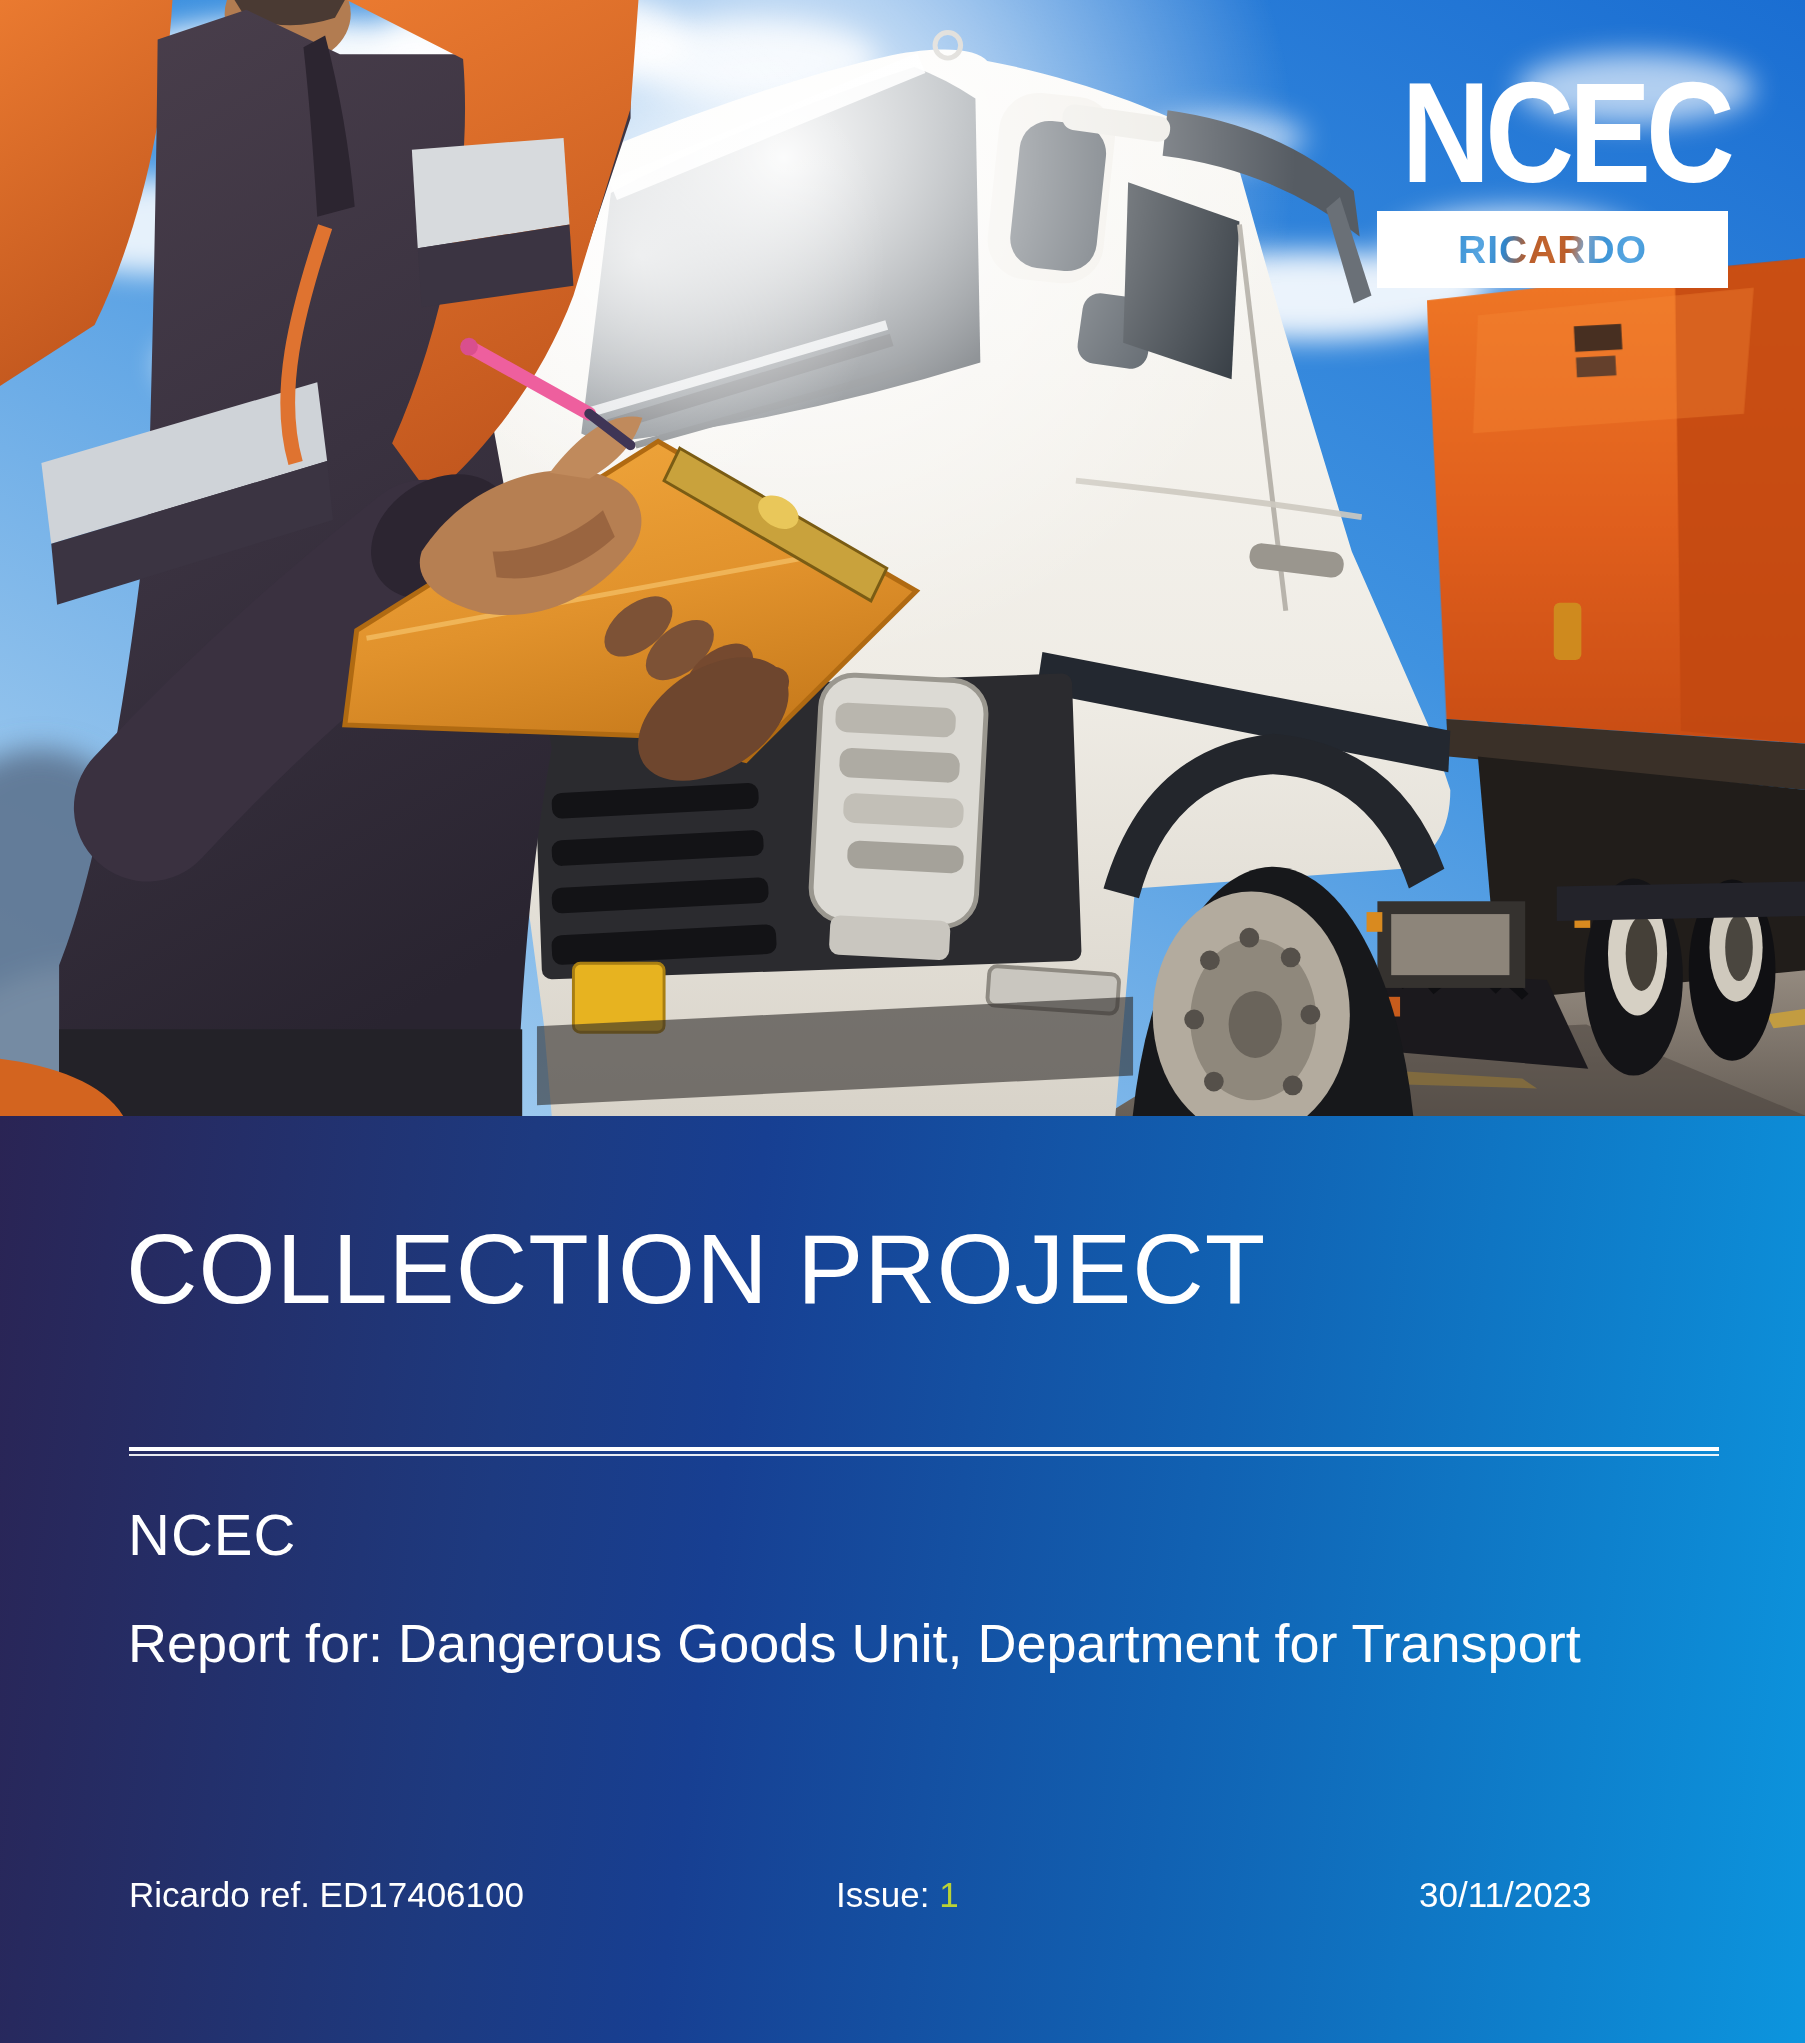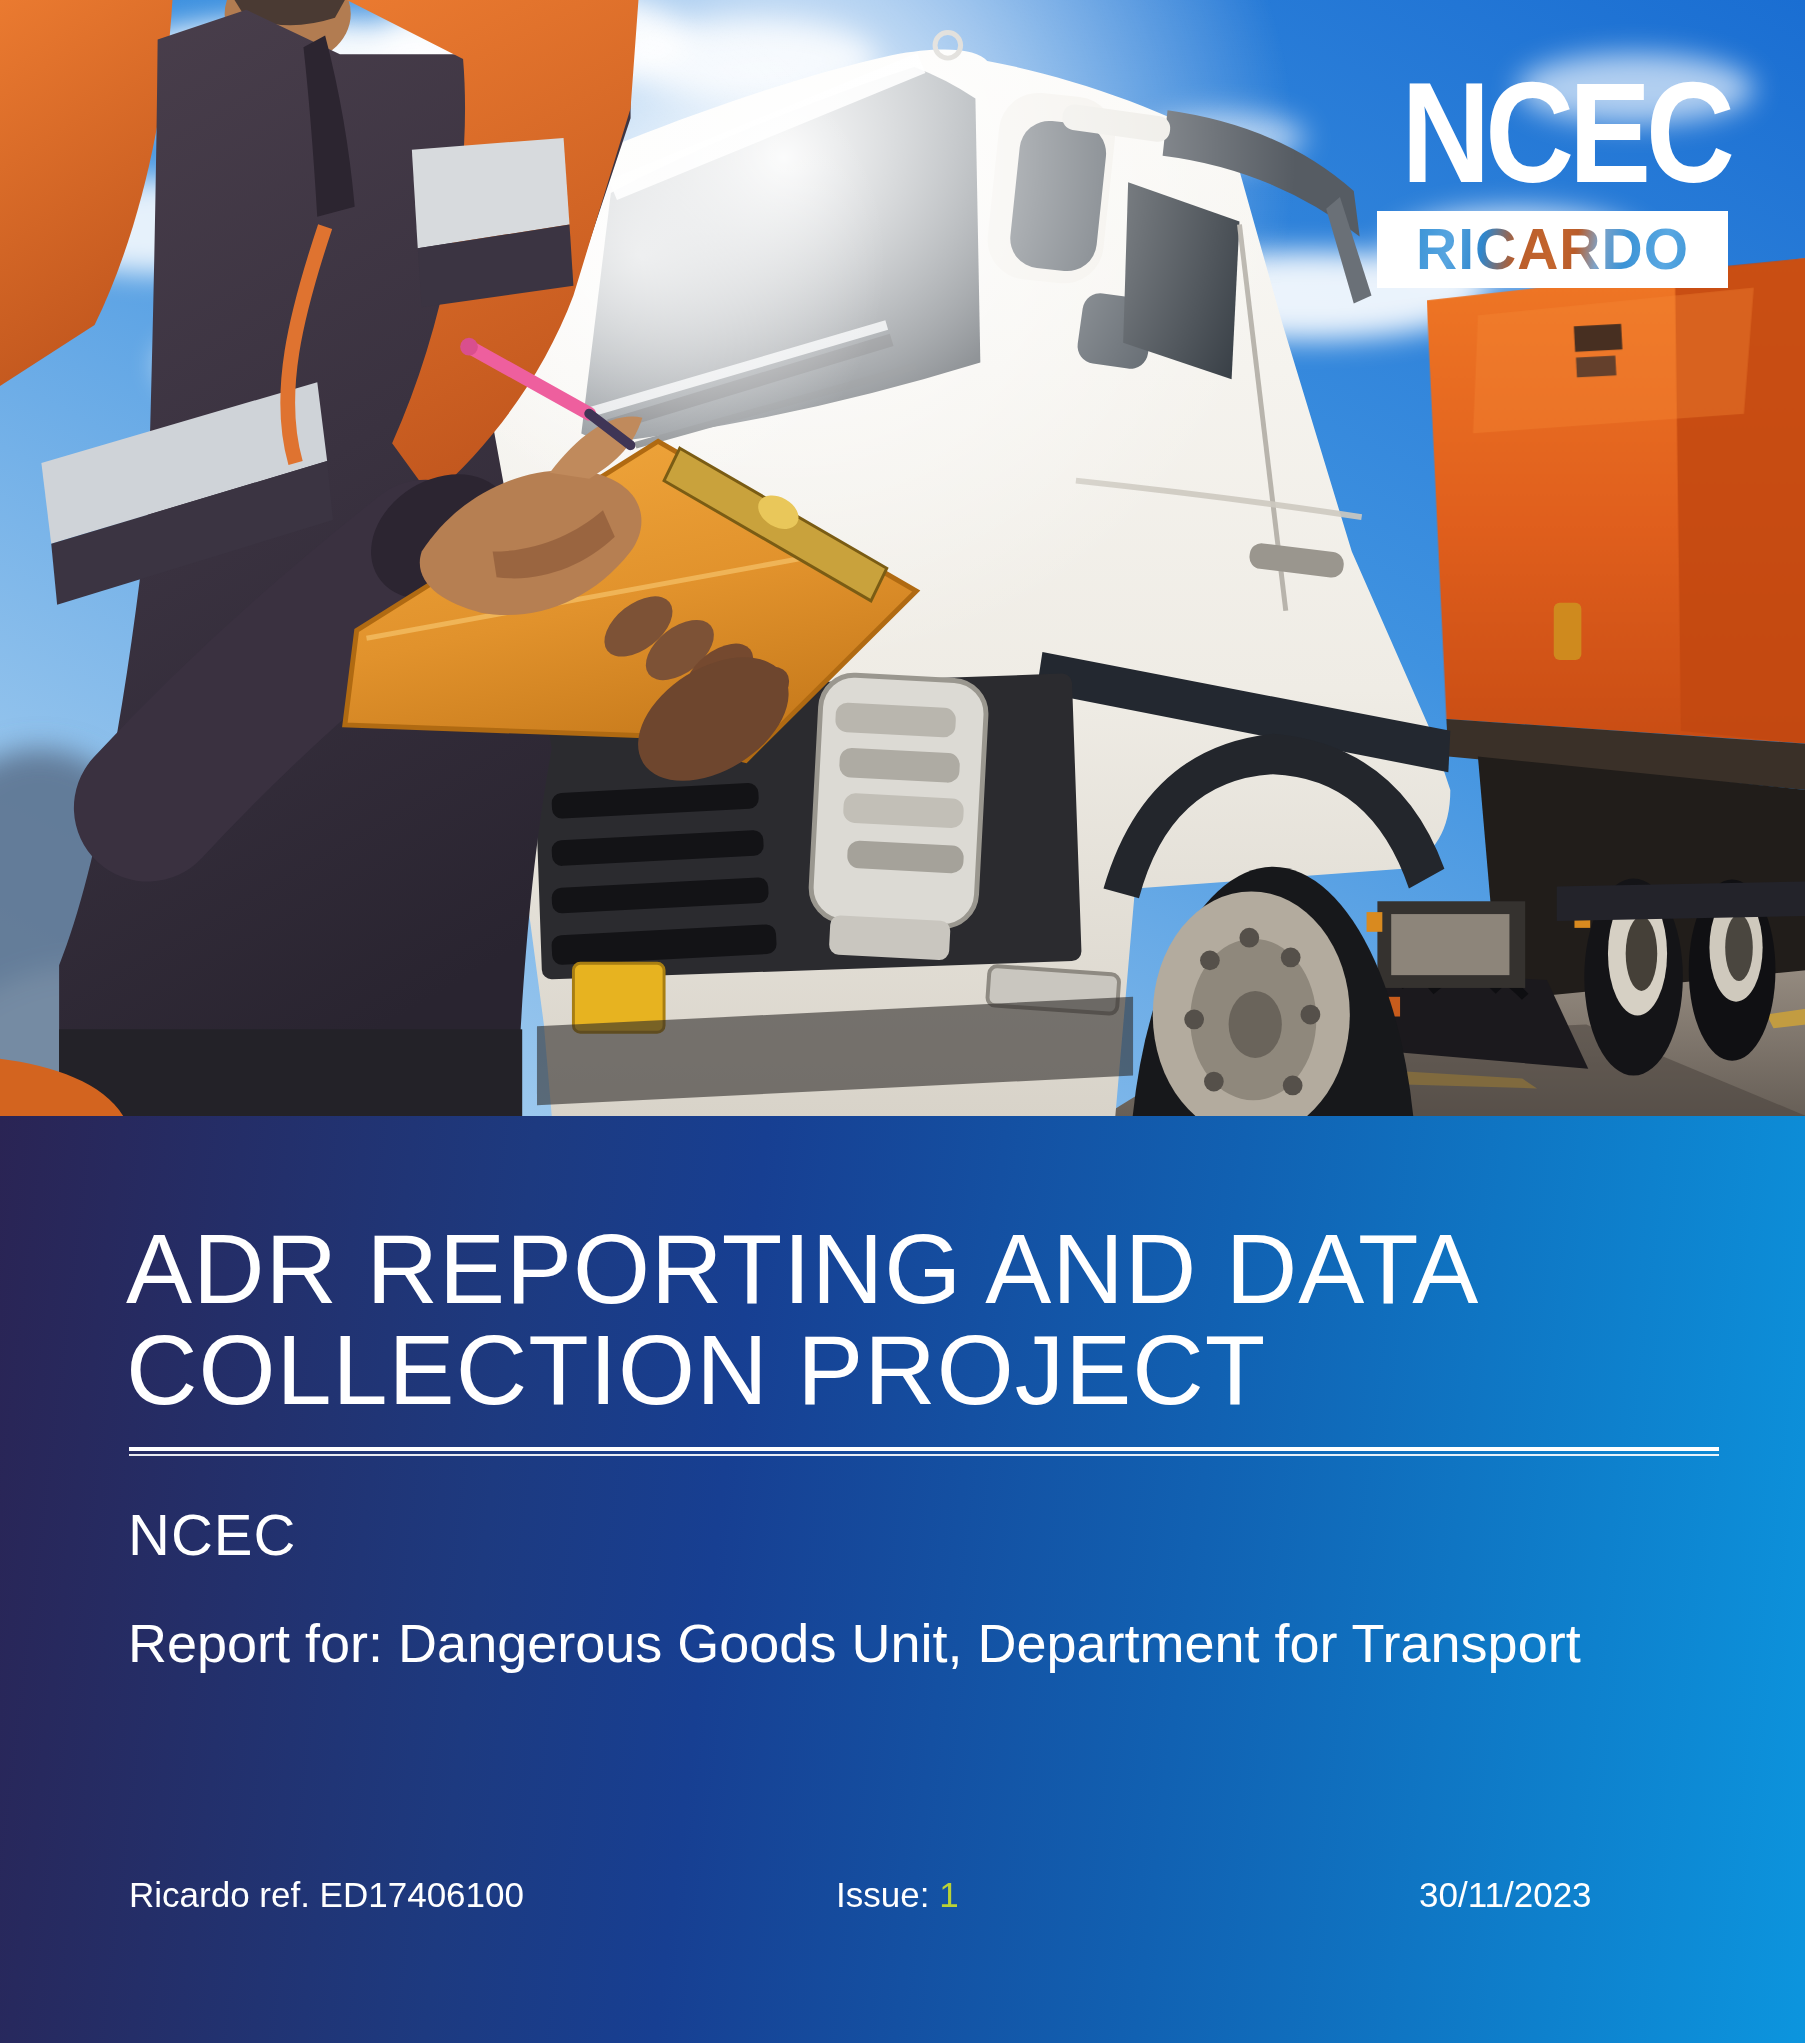--- a/index.html
+++ b/index.html
@@ -15,21 +15,21 @@
   .logo-primary{
     color:#ffffff;font-weight:bold;font-size:143px;line-height:0.98;
     letter-spacing:-5.9px;transform:scaleX(.86);transform-origin:50% 50%;
     font-family:"Liberation Sans",sans-serif;
   }
   .logo-secondary-box{
     margin-top:7.9px;background:#ffffff;height:77px;
     display:flex;align-items:center;justify-content:center;
   }
   .logo-secondary{
-    font-weight:bold;font-size:57px;letter-spacing:1px;line-height:1;
+    font-weight:bold;font-size:39px;letter-spacing:1px;line-height:1;
     background:linear-gradient(100deg,#3b93d6 0%,#57a5e0 13%,#2f86cc 25%,#b95c2a 37%,#c4662e 50%,#b95c2a 58%,#7fa3c8 66%,#3b93d6 76%,#5aa8e2 90%,#3f97d8 100%);
     -webkit-background-clip:text;background-clip:text;color:transparent;text-decoration:underline;
   }
   
   .panel{
     position:absolute;left:0;top:1116px;width:1806px;height:927px;
     background:linear-gradient(97deg,#2a2454 0%,#1d3a80 28%,#173f92 40%,#1161b2 65%,#0c95de 100%);
   }
   .title{position:absolute;left:126px;top:102px;color:#ffffff;font-size:99px;line-height:101px;font-weight:400;letter-spacing:1px;white-space:nowrap;}
   .rule{position:absolute;left:129px;top:331px;width:1590px;height:8.9px;}
@@ -294,21 +294,20 @@
     <div class="logo">
       <div class="logo-primary">NCEC</div>
       <div class="logo-secondary-box">
         <span class="logo-secondary">RICARDO</span>
       </div>
     </div>
   </div>
 
   <div class="panel">
     <div class="title">
-      <div>ADR REPORTING AND DATA</div>
       <div>COLLECTION PROJECT</div>
     </div>
     <div class="rule">
       <div class="r1"></div>
         <div class="r2"></div>
     </div>
     <div class="subtitle">NCEC</div>
     <div class="report-for">Report for: Dangerous Goods Unit, Department for Transport</div>
     <div class="footer-row">
       <span class="footer-ref">Ricardo ref. ED17406100</span>

